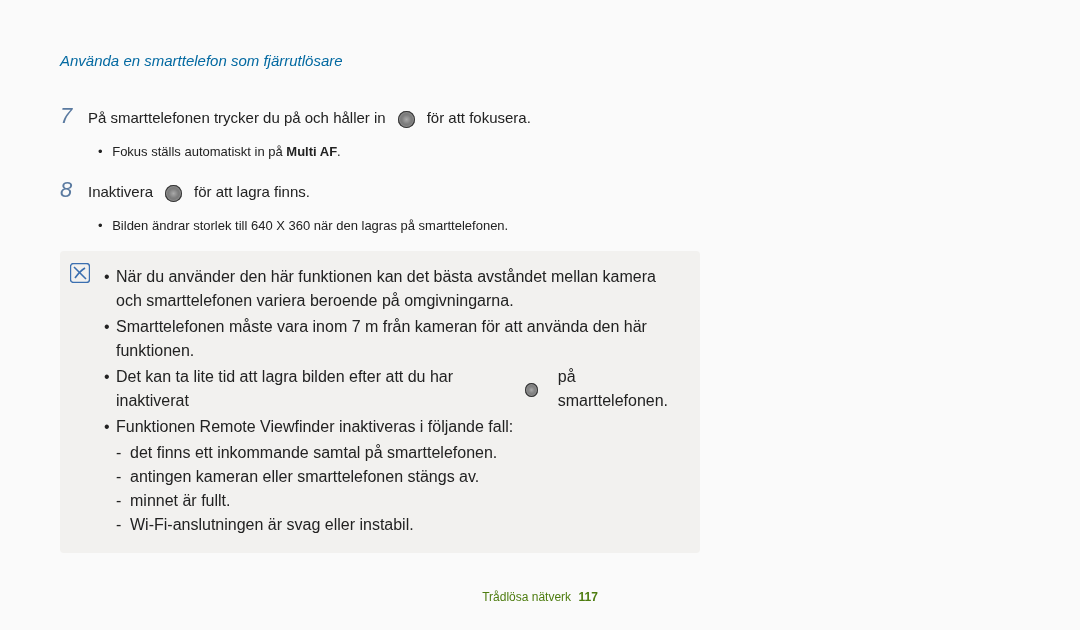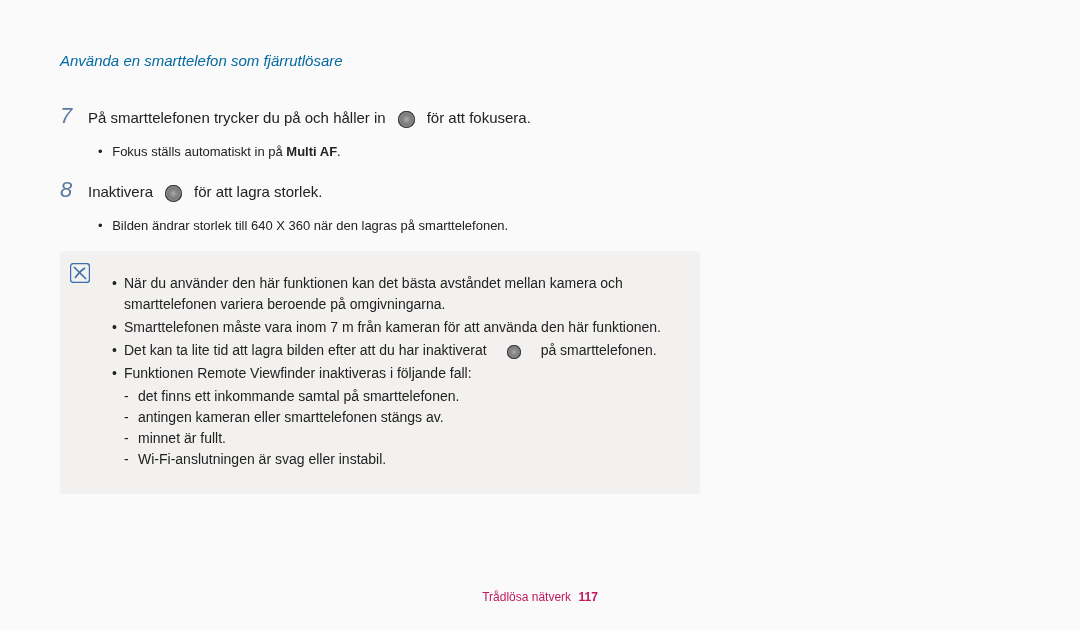--- a/index.html
+++ b/index.html
@@ -82,43 +82,43 @@
   .note-icon {
     width: 20px;
     height: 20px;
     flex-shrink: 0;
     margin-right: 10px;
     margin-top: 2px;
   }
   .note-icon svg { width: 20px; height: 20px; }
   .note-list {
     list-style: none;
-    margin: 12px;
+    margin: 4px;
     padding: 0;
-    font-size: 14px;
+    font-size: 16px;
     line-height: 1.5;
   }
   .note-list > li { position: relative; padding-left: 12px; margin-bottom: 2px; }
   .note-list > li::before { content: "•"; position: absolute; left: 0; }
   .dash-list {
     list-style: none;
     margin: 2px 0 0 0;
     padding: 0;
   }
   .dash-list li { position: relative; padding-left: 14px; }
   .dash-list li::before { content: "-"; position: absolute; left: 0; }
   .inline-icon { display: inline-flex; align-items: center; gap: 20px; }
   .footer {
     position: absolute;
     bottom: 26px;
     left: 0;
     width: 100%;
     text-align: center;
     font-size: 12px;
-    color: #be185d;
+    color: #4d7c0f;
   }
   .footer .pnum { font-weight: 700; margin-left: 4px; }
 </style>
 </head>
 <body>
 
 <div class="page">
   <div class="chapter-title">Använda en smarttelefon som fjärrutlösare</div>
 
   <div class="step">
@@ -133,21 +133,21 @@
     <li>
       <span>Fokus ställs automatiskt in på </span><span class="bold">Multi AF</span><span>.</span>
     </li>
   </ul>
 
   <div class="step">
     <div class="step-num">8</div>
     <div class="step-text">
       <span>Inaktivera</span>
       <span class="icon-shutter"></span>
-      <span>för att lagra storlek.</span>
+      <span>för att lagra finns.</span>
     </div>
   </div>
   <ul class="sub-bullets">
     <li>
       <span>Bilden ändrar storlek till 640 X 360 när den lagras på smarttelefonen.</span>
     </li>
   </ul>
 
   <div class="note-box">
     <div class="note-icon">

